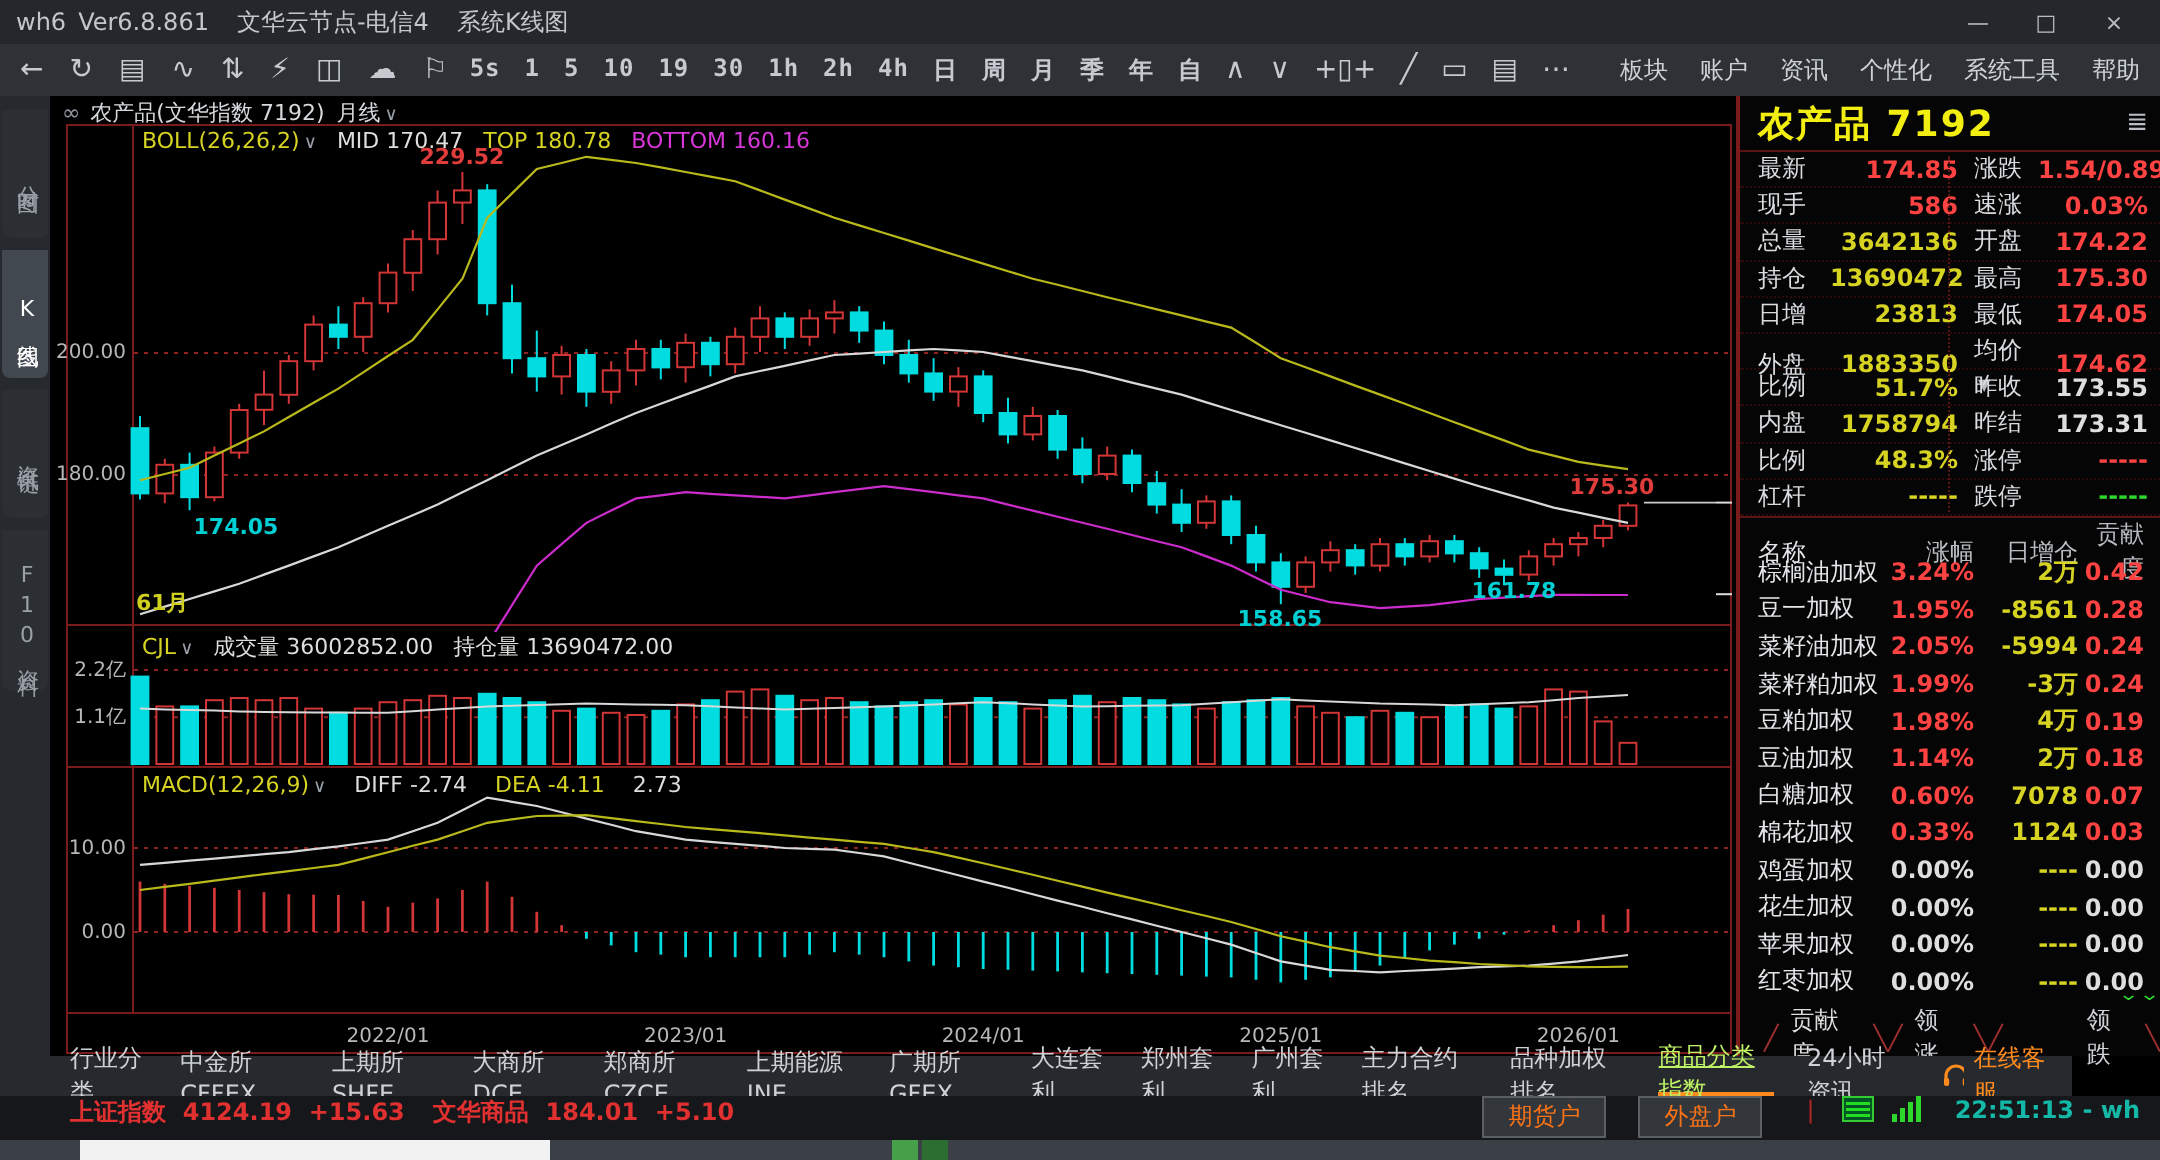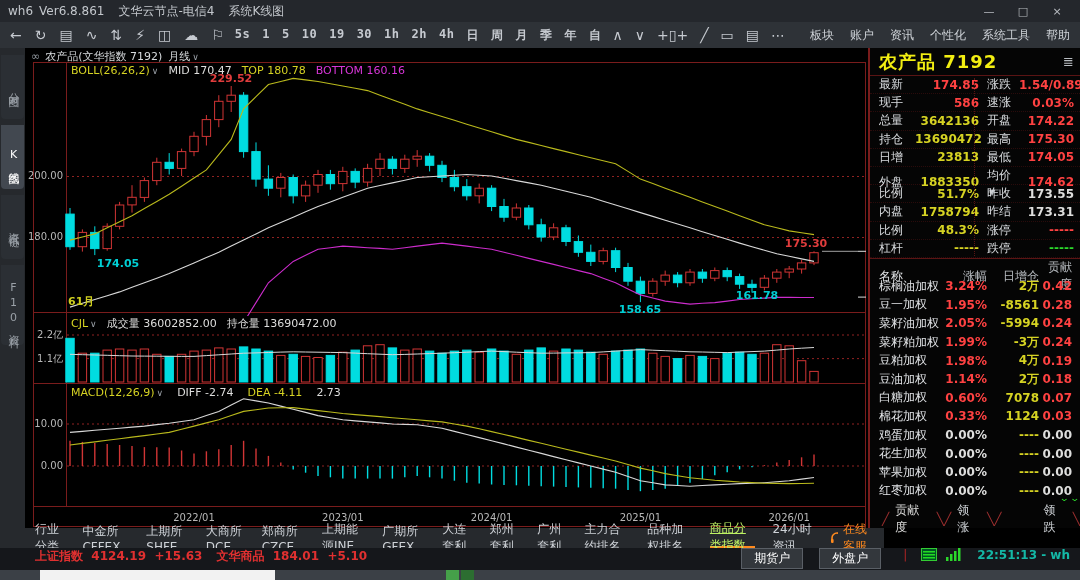--- a/index.html
+++ b/index.html
@@ -52,30 +52,30 @@
   .trow{display:grid;grid-template-columns:66px 42px 52px 1fr;align-items:center;height:18.6px;padding:0 8px 0 9px;}
   .trow.head{color:#b9bdc2;font-size:12px;height:18px;}
   .tname{color:#e3e5e8;font-size:12px;}
   .tcell{font-size:12px;font-weight:bold;text-align:right;}
   #rp-tabs{display:flex;align-items:flex-start;padding-left:12px;margin-top:2px;height:18px;font-size:12px;color:#cfd3d7;}
   .ptab{display:flex;align-items:center;}
   .pslash{color:#a03030;font-weight:bold;}
   #scrollmore{position:absolute;right:3px;top:445px;color:#2bd82b;font-size:9px;transform:scaleX(1.4);}
 
   
-  #bottomtabs{position:absolute;left:0;top:528px;width:884px;height:20px;background:#26292d;display:flex;align-items:center;gap:17px;padding:0 12px 0 35px;font-size:12px;color:#ced2d7;}
+  #bottomtabs{position:absolute;left:0;top:528px;width:1036px;height:20px;background:#26292d;display:flex;align-items:center;gap:17px;padding:0 12px 0 35px;font-size:12px;color:#ced2d7;}
   .btab{height:20px;display:flex;align-items:center;}
   .btab.active{color:#bef264;border-bottom:2px solid #ff8a1e;text-decoration:underline;}
   #service{margin-left:auto;display:flex;align-items:center;gap:5px;color:#ff8a1e;font-size:12px;}
 
   
   #statusbar{position:absolute;left:0;top:548px;width:1080px;height:22px;background:#15171b;display:flex;align-items:flex-start;font-size:12px;padding:0 10px 0 35px;gap:8px;}
   .idx{color:#e03030;font-weight:bold;margin-right:6px;}
   #statusbar .spacer{flex:1;}
-  .acctbtn{background:#33373c;border:1px solid #5a5f66;color:#ffffff;font-size:12px;padding:1px 12px;margin-right:8px;}
+  .acctbtn{background:#33373c;border:1px solid #5a5f66;color:#f97316;font-size:12px;padding:1px 12px;margin-right:8px;}
   .reddiv{color:#b02525;margin:0 6px;}
   #clock{color:#14b8a6;margin-left:8px;font-weight:bold;}
 
   
   #taskbar{position:absolute;left:0;top:570px;width:1080px;height:10px;background:#3b4046;}
   #taskbar .tkwin{position:absolute;left:40px;top:0;width:235px;height:10px;background:#f2f2f2;}
   #taskbar .tkg1{position:absolute;left:446px;top:0;width:13px;height:10px;background:#45a049;}
   #taskbar .tkg2{position:absolute;left:461px;top:0;width:13px;height:10px;background:#2c6e31;}
 </style>
 </head>

